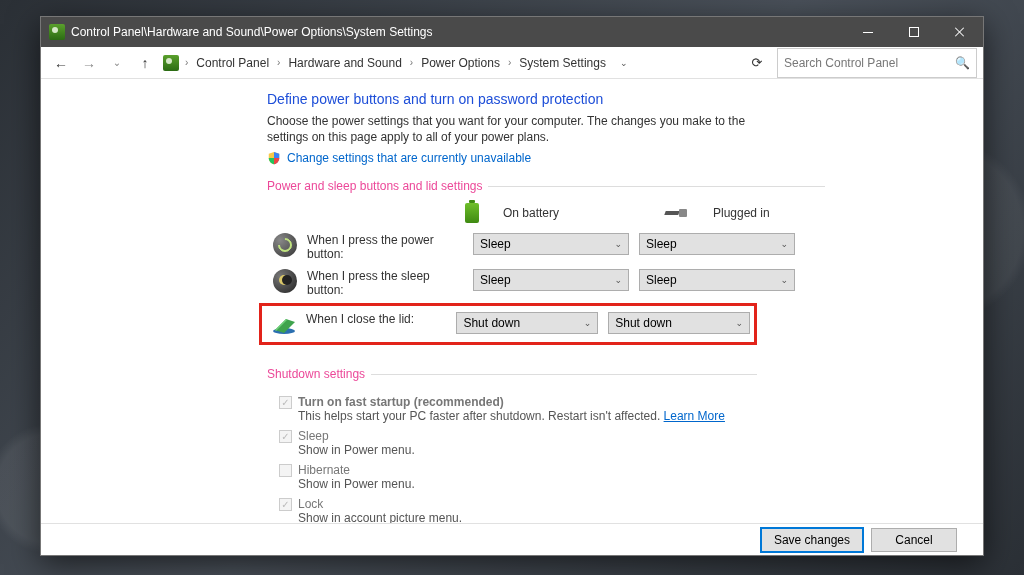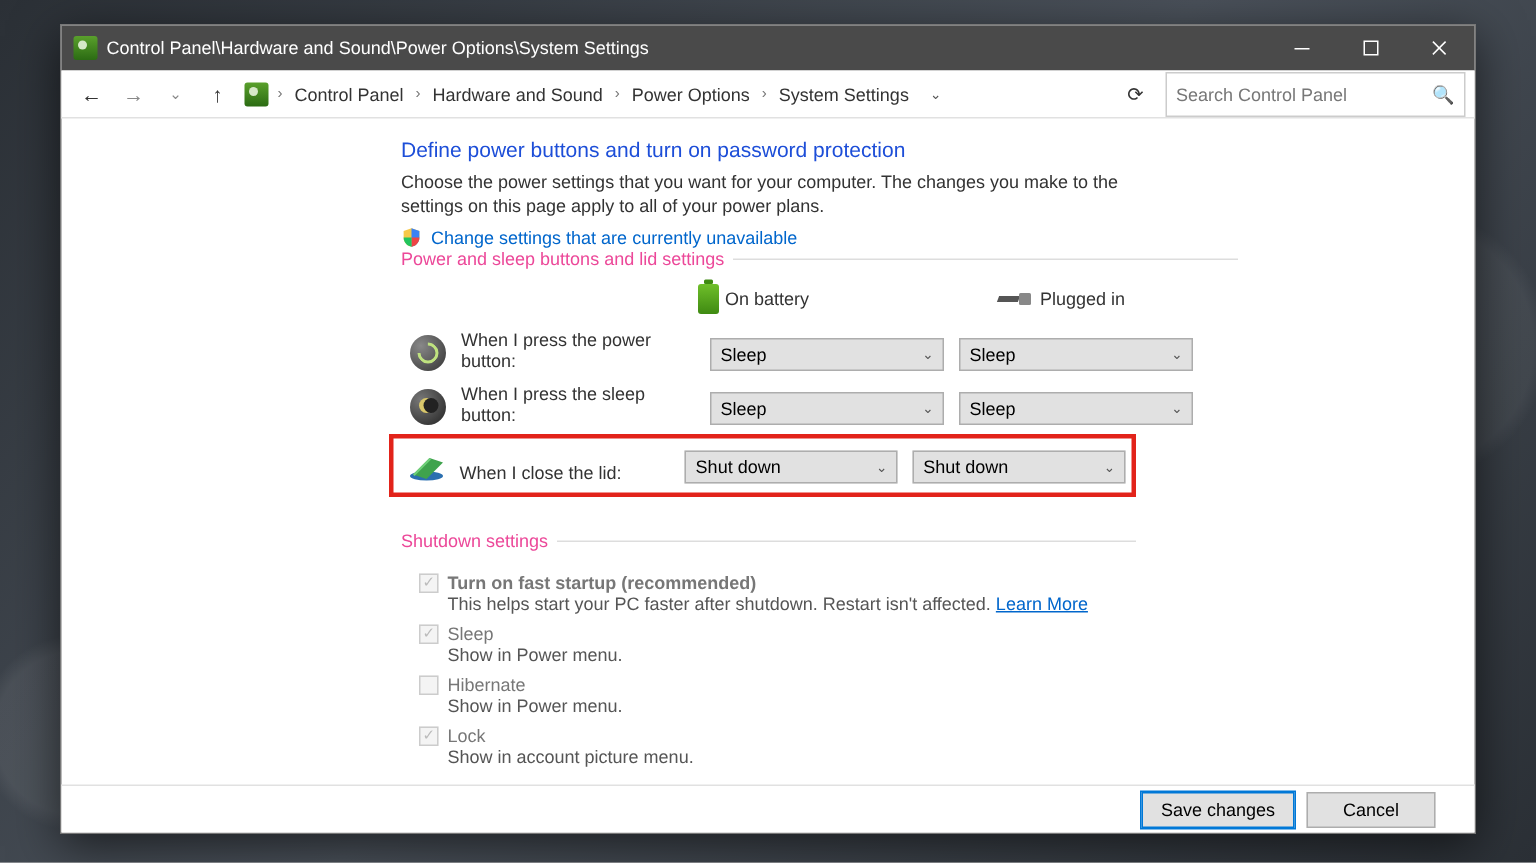--- a/index.html
+++ b/index.html
@@ -96,35 +96,35 @@
   .searchbox .sicon { margin-left:auto; color:#666; font-size:12px; }
 
   .content {
     flex:1;
     overflow:auto;
     padding: 12px 10px 0 226px;
     color:#333;
   }
   .heading { color:#1d4ed8; font-size:14px; margin-bottom:6px; }
   .para { color:#333; font-size:12px; line-height:1.35; max-width:480px; }
-  .link-row { display:flex; align-items:center; gap:6px; margin-top:6px; }
+  .link-row { display:flex; align-items:center; gap:6px; margin-top:6px; margin-bottom:14px;}
   .shield { width:14px;height:14px; display:inline-block; }
   .shield svg { width:14px; height:14px; display:block; }
   .link { color:#0066cc; cursor:pointer; }
   .link.inline { text-decoration:underline; }
   fieldset.section { border:none; border-top:1px solid #ddd; padding:10px 0 4px 0; margin:0 0 10px 0; position:relative; width:490px; }
   fieldset.section > legend { padding:0 6px 0 0; color:#ec4899; font-size:12px; background:#fff; }
   .cols-header { display:flex; padding-left:198px; gap:40px; margin-bottom:6px; align-items:center; }
-  .col { display:flex; align-items:center; gap:4px; width:160px; }
+  .col { display:flex; align-items:center; gap:24px; width:160px; }
   .batt { width:14px; height:20px; background:linear-gradient(#6fbf2a,#3f8a12); border-radius:2px; position:relative; }
   .batt::before{content:"";position:absolute;top:-3px;left:4px;width:6px;height:3px;background:#3f8a12;border-radius:1px;}
   .plug { width:24px; height:12px; position:relative; }
   .plug::before{content:"";position:absolute;left:0;top:4px;width:14px;height:4px;background:#555;transform:skewX(-20deg);}
   .plug::after{content:"";position:absolute;right:2px;top:2px;width:8px;height:8px;background:#888;border-radius:1px;}
-  .row { display:flex; align-items:flex-end; padding:4px 0 4px 6px; gap:10px; }
+  .row { display:flex; align-items:flex-start; padding:4px 0 4px 6px; gap:10px; }
   .row .ricon { width:24px; height:24px; border-radius:50%; display:flex;align-items:center;justify-content:center; }
   .ricon.power { background:radial-gradient(circle at 30% 30%, #888, #333); }
   .ricon.power::after{content:"";width:10px;height:10px;border:2px solid #bfe27f;border-radius:50%;border-top-color:transparent;transform:rotate(-45deg);}
   .ricon.moon { background:radial-gradient(circle at 30% 30%, #777, #222); position:relative; }
   .ricon.moon::after{content:"";position:absolute;width:10px;height:10px;border-radius:50%;background:#222;box-shadow:-3px 0 0 #d9c76a;right:5px;top:6px;}
   .ricon.lid { background:none; }
   .lid-svg { width:24px; height:22px; }
   .row .rlabel { width:156px; }
   .dd { width:156px; height:22px; border:1px solid #adadad; background:#e1e1e1; display:flex; align-items:center; padding:0 6px; color:#000; justify-content:space-between; }
   .dd .arr { font-size:9px; color:#555; }

